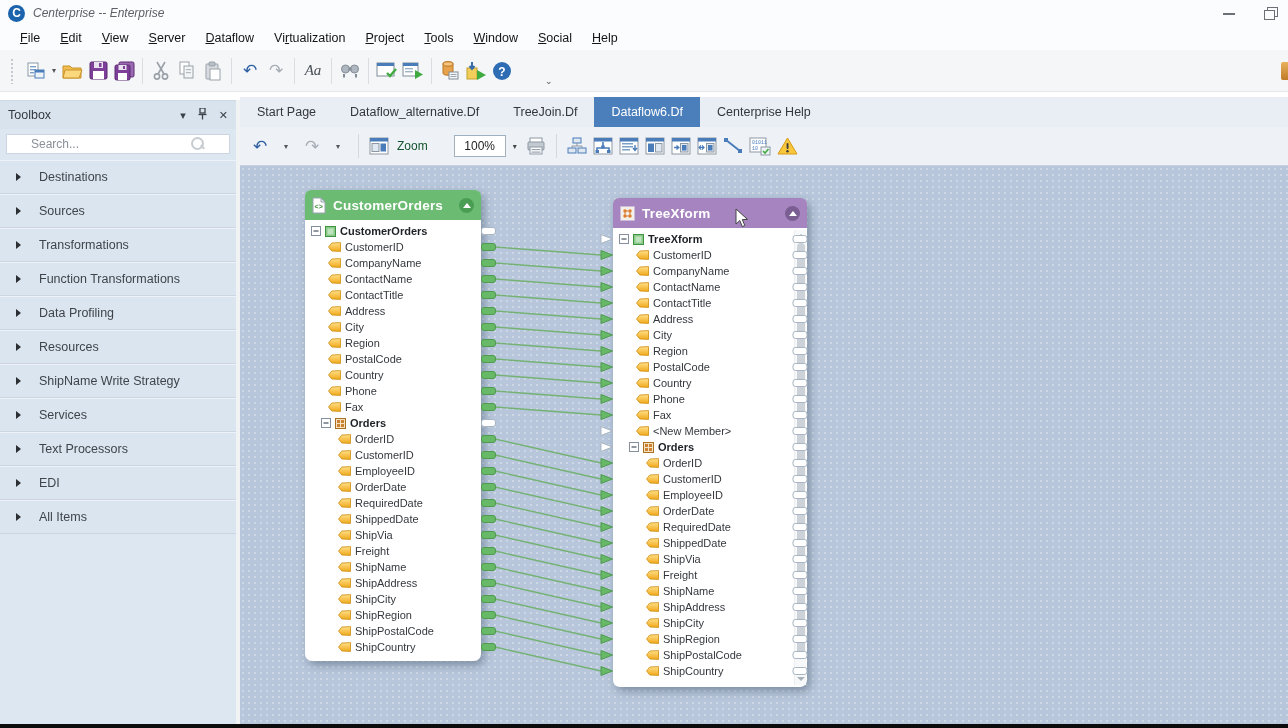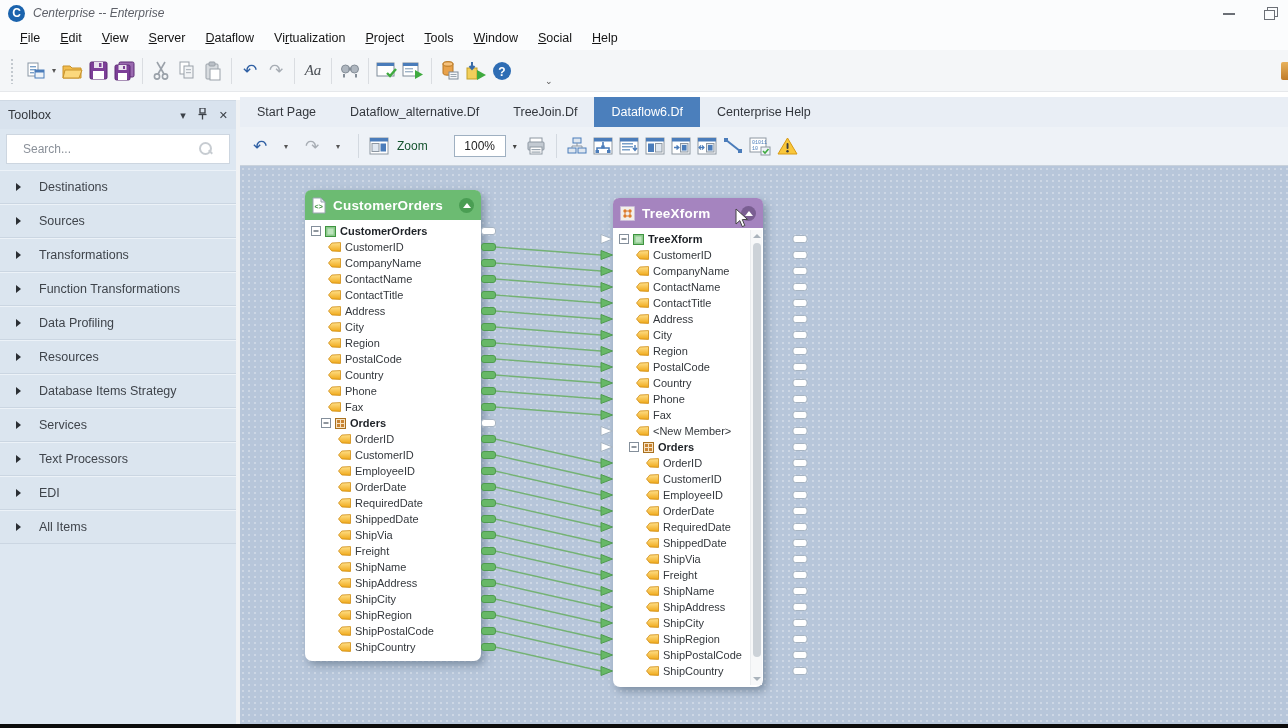--- a/index.html
+++ b/index.html
@@ -31,21 +31,21 @@
   .partial-icon { position:absolute; right:0; top:12px; width:7px; height:18px; background:linear-gradient(180deg,#e8b25c,#c07b28); border-radius:2px 0 0 2px; }
   .font-aa { font-family:"Liberation Serif","DejaVu Serif",serif; font-style:italic; font-size:15px; color:#4a4f55; }
   .arrow-glyph { font-size:17px; line-height:17px; }
 
   
   .toolbox { position:absolute; left:0; top:100px; width:236px; bottom:4px; background:#dde7f1; border-top:1px solid #cfd9e4; }
   .toolbox-header { height:28px; display:flex; align-items:center; padding:0 8px; background:#d9e3ee; color:#34383e; font-size:12.5px; }
   .toolbox-header .hicons { margin-left:auto; display:flex; align-items:center; gap:12px; color:#3c4148; }
   .hicon { font-size:11px; cursor:default; }
   .search-wrap { padding:5px 6px 6px 6px; }
-  .search-box { height:30px; background:#fff; border:1px solid #cdd6e0; display:flex; align-items:center; padding:0 16px; }
+  .search-box { height:20px; background:#fff; border:1px solid #cdd6e0; display:flex; align-items:center; padding:0 24px; }
   .search-box input { border:none; outline:none; flex:1; font-size:12px; color:#333; font-family:inherit; background:transparent; }
   .search-box input::placeholder { color:#8a9099; }
   .mag { width:14px; height:14px; position:relative; opacity:.55; }
   .mag::before { content:""; position:absolute; left:0; top:0; width:9px; height:9px; border:2px solid #9aa3ad; border-radius:50%; }
   .mag::after { content:""; position:absolute; left:9px; top:9px; width:5px; height:2px; background:#9aa3ad; transform:rotate(45deg); }
   .tb-list { }
   .tb-item { height:34px; display:flex; align-items:center; padding-left:16px; background:#dbe5ef;
              border-top:1px solid #ecf2f8; border-bottom:1px solid #cbd6e2; font-size:12.5px; color:#3f444b; cursor:default; }
   .tb-arrow { width:0; height:0; border-left:5px solid #2b2f34; border-top:4px solid transparent; border-bottom:4px solid transparent; margin-right:18px; }
 
@@ -296,21 +296,21 @@
       <div class="tb-item">
         <span class="tb-arrow"></span>
         <span>Data Profiling</span>
       </div>
       <div class="tb-item">
         <span class="tb-arrow"></span>
         <span>Resources</span>
       </div>
       <div class="tb-item">
         <span class="tb-arrow"></span>
-        <span>Database Items Strategy</span>
+        <span>ShipName Write Strategy</span>
       </div>
       <div class="tb-item">
         <span class="tb-arrow"></span>
         <span>Services</span>
       </div>
       <div class="tb-item">
         <span class="tb-arrow"></span>
         <span>Text Processors</span>
       </div>
       <div class="tb-item">
@@ -712,21 +712,21 @@
           <span class="spacer7"></span>
           <span class="icon-holder">
             <svg width="13" height="10" viewBox="0 0 13 10">
               <path d="M0.5 5 L3.8 1 L12.5 0.6 L12.5 9.4 L3.8 9 Z" fill="url(#tagGrad)" stroke="#cf8c12" stroke-width="0.8"></path>
             </svg>
           </span>
           <span class="lbl">ShipCountry</span>
         </div>
       </div>
     </div>
-    <div class="node" style="left: 373px; top: 32px; width: 150px;">
+    <div class="node" style="left: 373px; top: 32px; width: 194px;">
       <div class="node-header" style="background: linear-gradient(rgb(165, 132, 191), rgb(165, 132, 191));">
         <span class="icon-holder">
           <svg width="15" height="15" viewBox="0 0 15 15">
             <rect x="0.5" y="0.5" width="14" height="14" fill="#f3efe9" stroke="#cbbcdb" stroke-dasharray="2 1"></rect>
             <circle cx="5" cy="5" r="1.7" fill="#e07b28"></circle>
             <circle cx="10" cy="5" r="1.7" fill="#e07b28"></circle>
             <circle cx="5" cy="10" r="1.7" fill="#e07b28"></circle>
             <circle cx="10" cy="10" r="1.7" fill="#e07b28"></circle>
             <path d="M6.5 5h2M5 6.5v2M10 6.5v2M6.5 10h2" stroke="#c96a20" stroke-width="0.9"></path>
           </svg>

